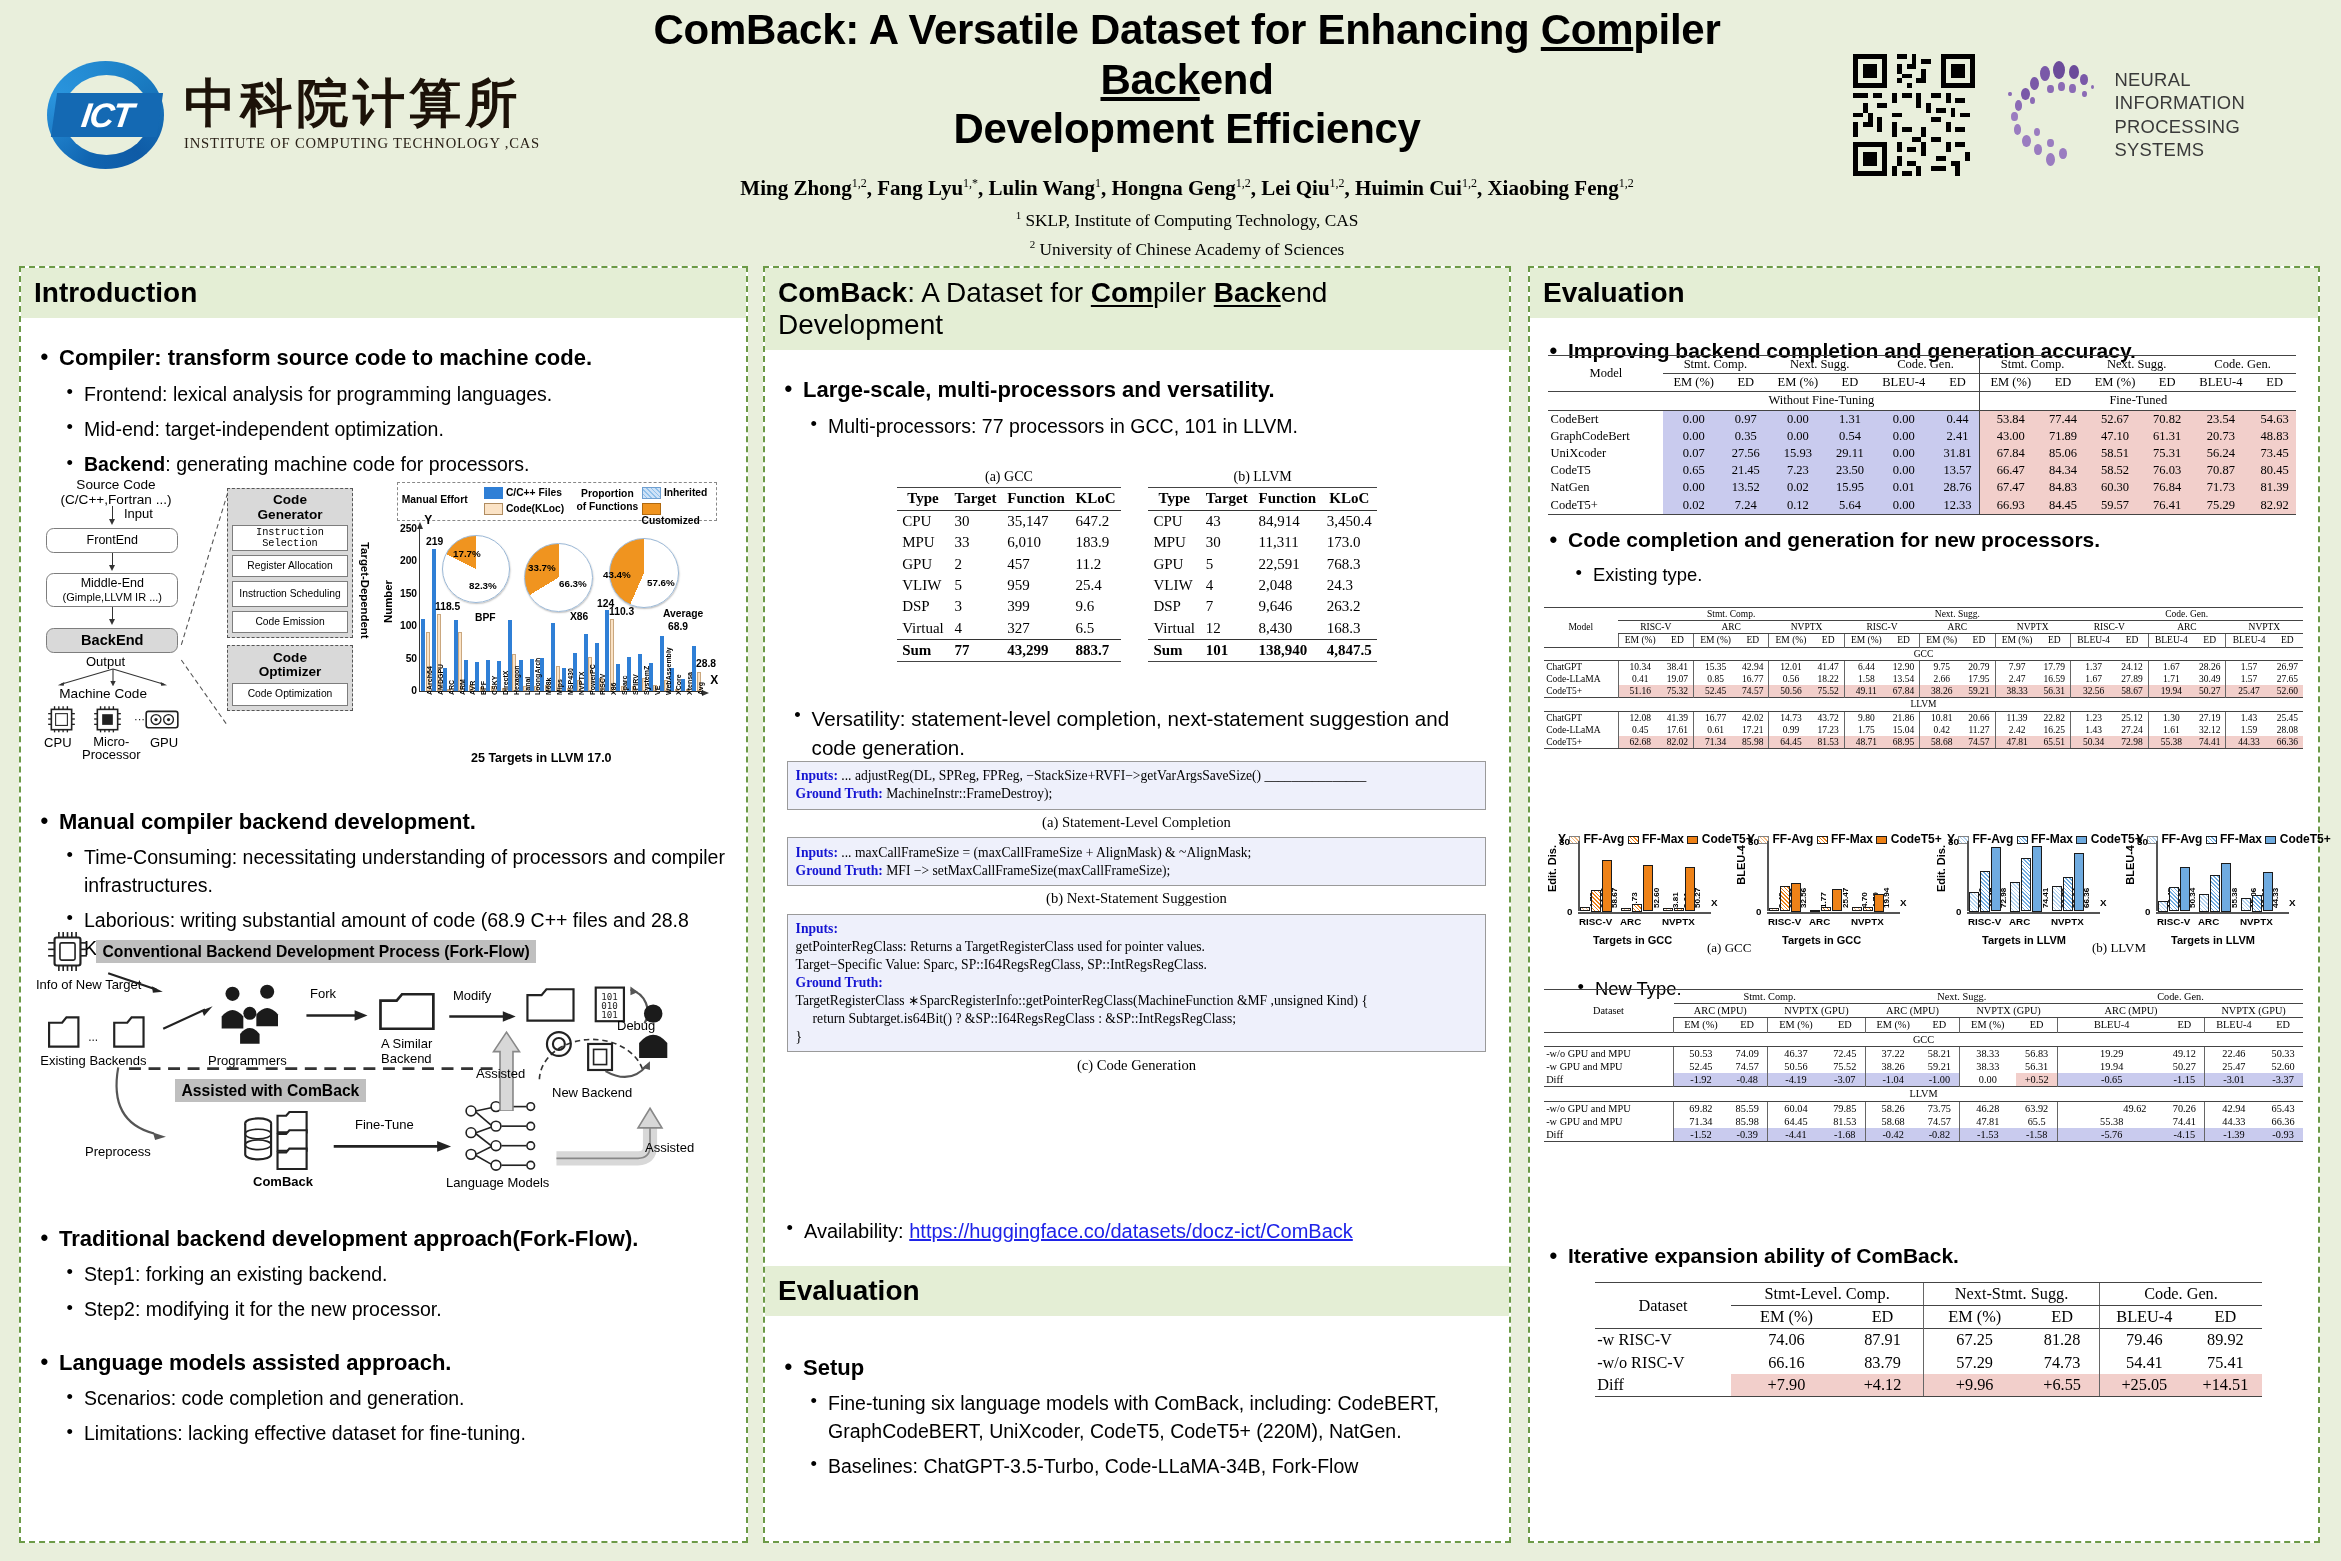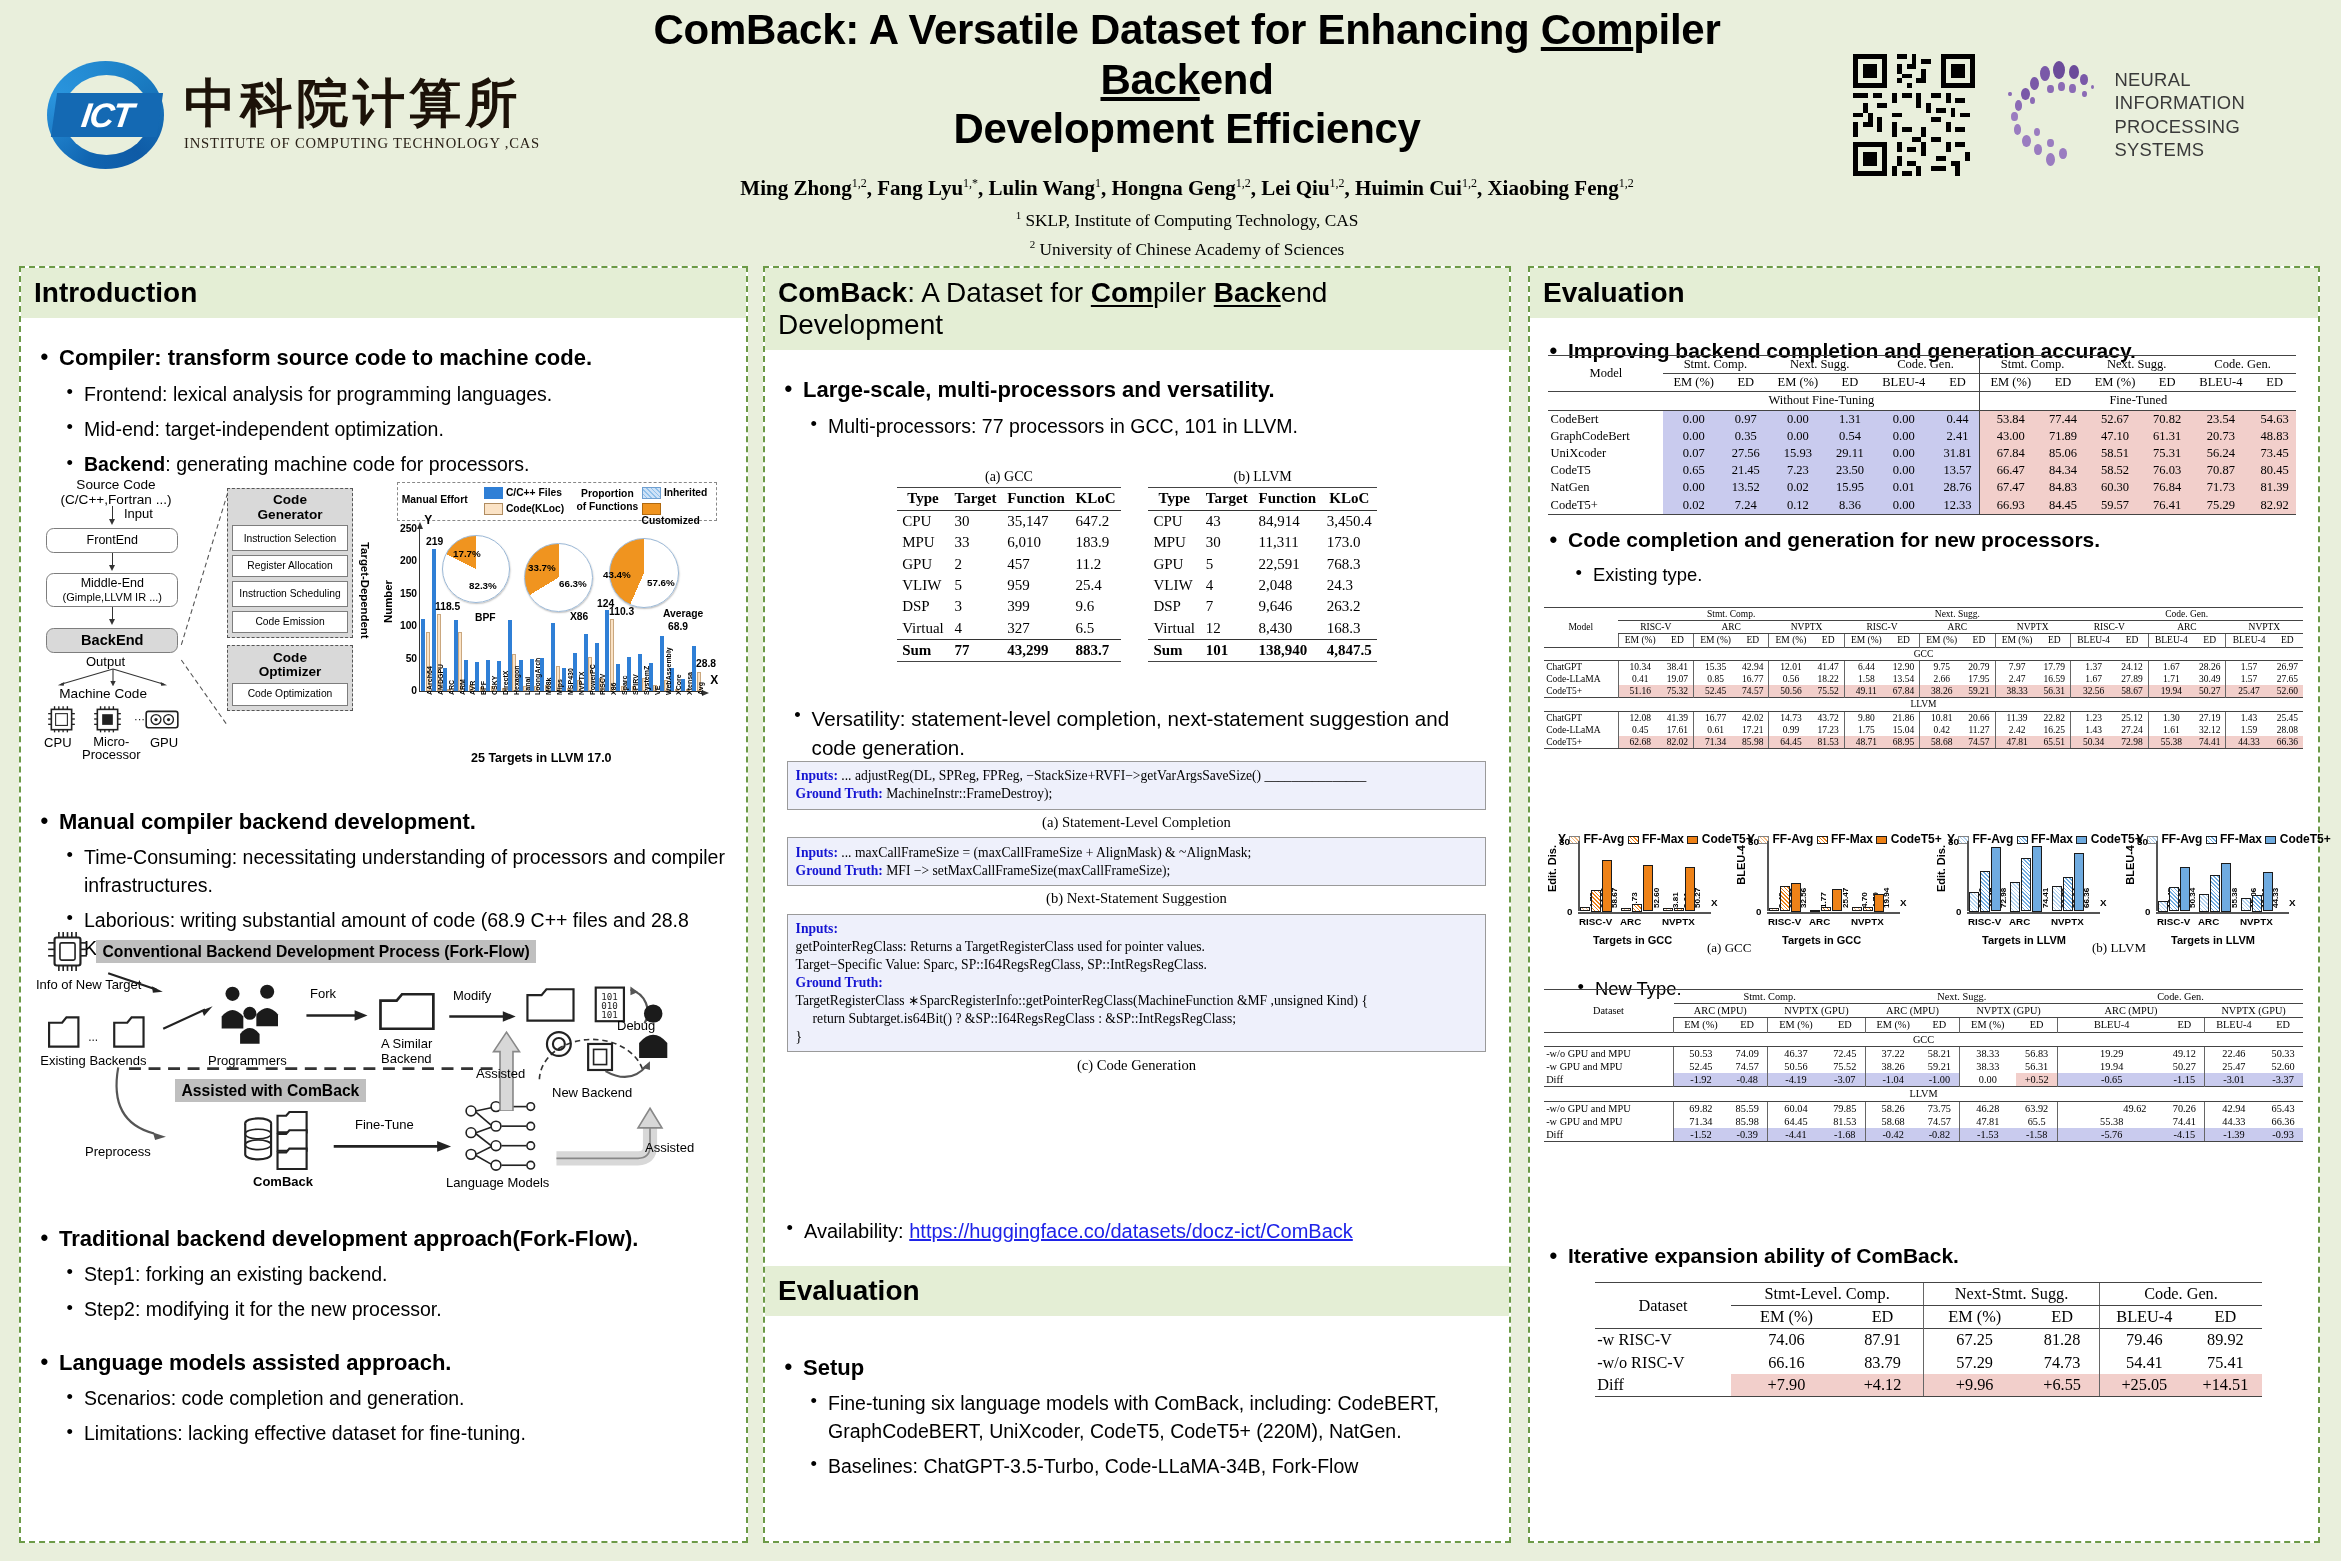--- a/index.html
+++ b/index.html
@@ -358,21 +358,21 @@
 
     <svg style="position:absolute;left:134px;top:11px;" width="54" height="249" viewBox="0 0 100 460">
       <line x1="8" y1="290" x2="94" y2="8" stroke="#555" stroke-width="2" stroke-dasharray="9,6"></line>
       <line x1="8" y1="318" x2="94" y2="440" stroke="#555" stroke-width="2" stroke-dasharray="9,6"></line>
     </svg>
 
     <div style="position:absolute;left:184px;top:11px;width:126px;">
       <div class="dashbox" style="padding:4.3px;">
         <div style="text-align:center;font-weight:bold;font-size:13.6px;line-height:1.05;margin-bottom:3.3px;">
           <span>Code</span><br><span>Generator</span></div>
-        <div class="innerbox" style="height:26px;margin-bottom:3.8px;">Instruction Selection</div>
+        <div class="innerbox" style="height:26px;margin-bottom:3.8px;font-family:Liberation Mono, monospace;">Instruction Selection</div>
         <div class="innerbox" style="height:22px;margin-bottom:3.8px;">Register Allocation</div>
         <div class="innerbox" style="height:26px;margin-bottom:3.8px;">Instruction Scheduling</div>
         <div class="innerbox" style="height:22px;">Code Emission</div>
       </div>
       <div class="dashbox" style="padding:4.3px;margin-top:7.6px;">
         <div style="text-align:center;font-weight:bold;font-size:13.6px;line-height:1.05;margin-bottom:3.3px;">
           <span>Code</span><br><span>Optimizer</span></div>
         <div class="innerbox" style="height:23px;">Code Optimization</div>
       </div>
     </div>
@@ -1019,21 +1019,21 @@
             <td class="red-cell boldnum" style="">60.30</td>
             <td class="red-cell boldnum" style="">76.84</td>
             <td class="red-cell" style="">71.73</td>
             <td class="red-cell" style="">81.39</td>
           </tr>
           <tr>
             <td class="lft">CodeT5+</td>
             <td class="blue-cell">0.02</td>
             <td class="blue-cell">7.24</td>
             <td class="blue-cell">0.12</td>
-            <td class="blue-cell">8.36</td>
+            <td class="blue-cell">5.64</td>
             <td class="blue-cell">0.00</td>
             <td class="blue-cell">12.33</td>
             <td class="red-cell" style="border-left:0.8px solid #444;">66.93</td>
             <td class="red-cell" style="">84.45</td>
             <td class="red-cell" style="">59.57</td>
             <td class="red-cell" style="">76.41</td>
             <td class="red-cell boldnum" style="">75.29</td>
             <td class="red-cell boldnum" style="">82.92</td>
           </tr>
         </tbody>

